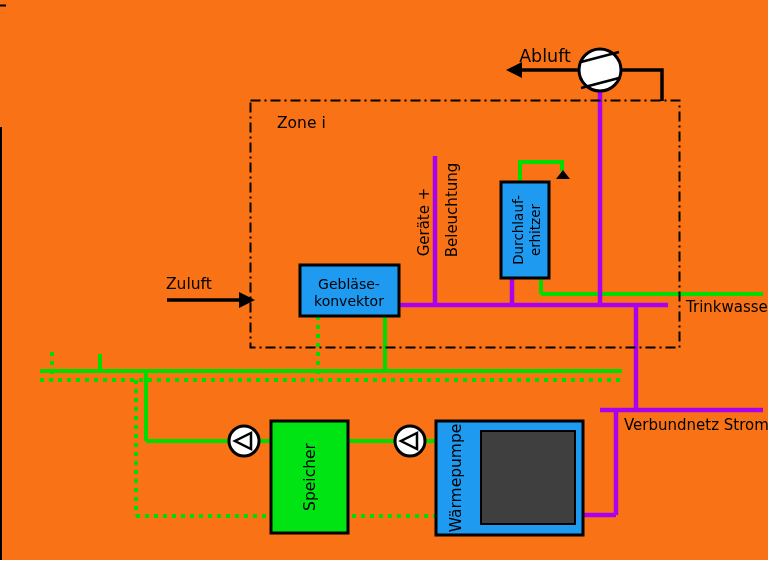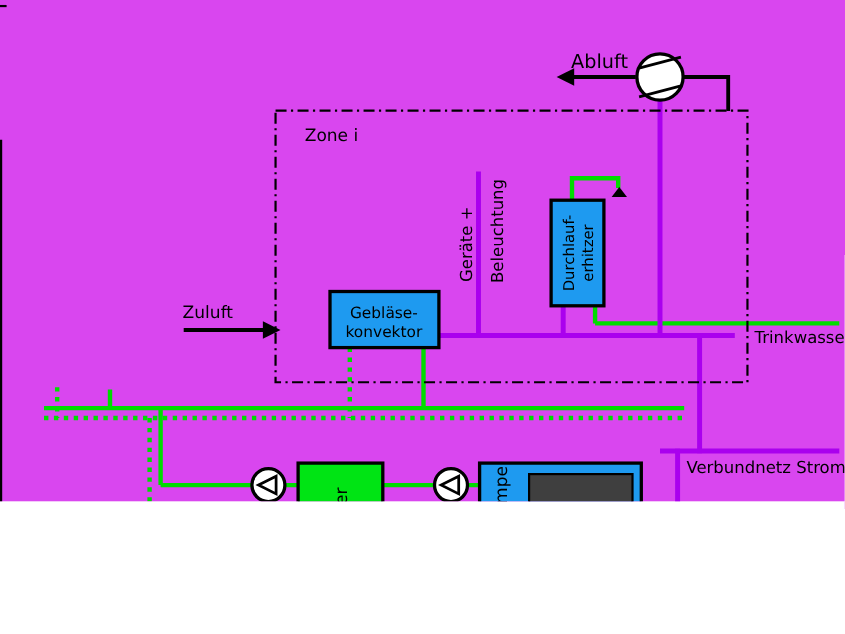--- a/index.html
+++ b/index.html
@@ -1,16 +1,16 @@
 <!DOCTYPE html>
 <html><head>
 <meta charset="utf-8">
 <style>
   html,body{margin:0;padding:0;background:#ffffff;}
-  .canvas{position:relative;width:768px;height:456px;background:#d946ef;overflow:hidden;}
+  .canvas{position:relative;width:768px;height:560px;background:#f97316;overflow:hidden;}
   svg{display:block;}
   text{font-family:"DejaVu Sans","Liberation Sans",sans-serif;fill:#000000;}
   .t15{font-size:15px;}
   .t155{font-size:15.5px;}
   .t17{font-size:17.5px;}
   .t14{font-size:14px;}
   .t135{font-size:13.5px;}
   .line-elec{stroke:#AA00EE;stroke-width:4.5;fill:none;}
   .line-heat{stroke:#00DC00;stroke-width:4;fill:none;}
   .line-heat-dot{stroke:#00DC00;stroke-width:4;fill:none;stroke-dasharray:4 5;}

